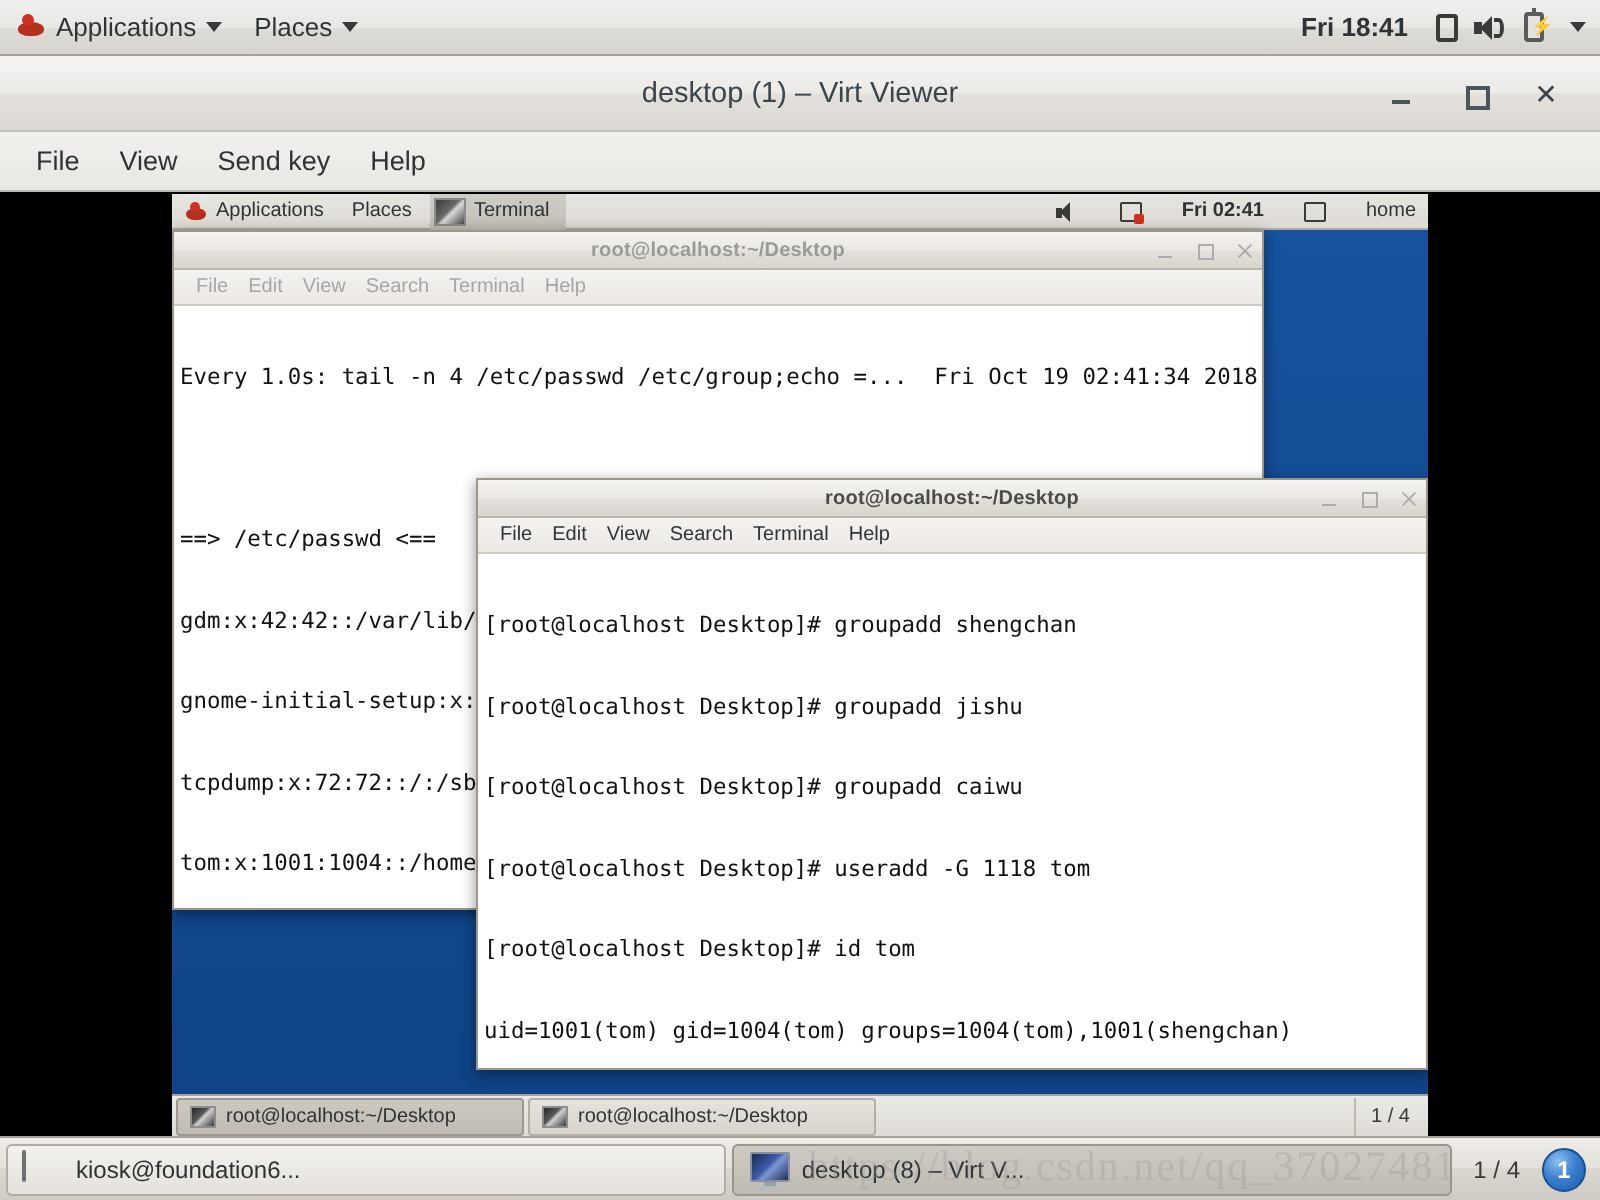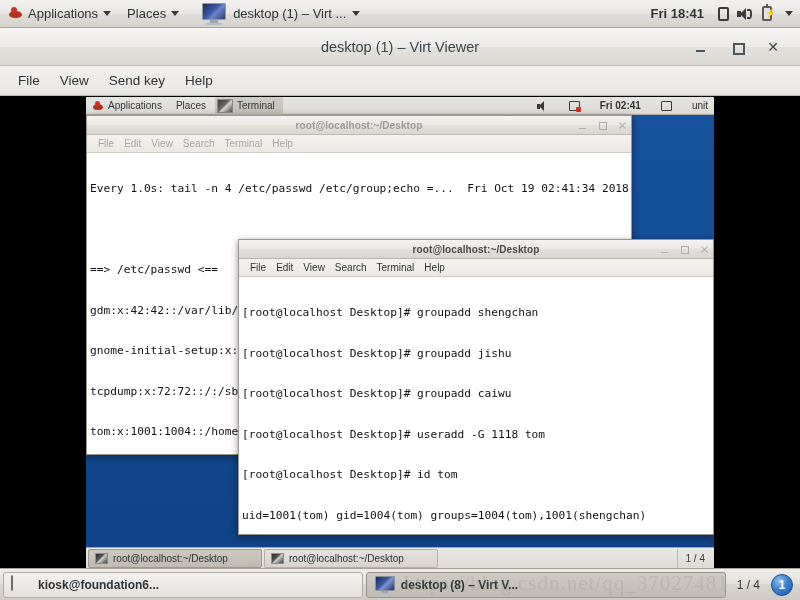--- a/index.html
+++ b/index.html
@@ -287,21 +287,21 @@
     position: absolute; left: 0; bottom: 0; width: 800px; height: 32px;
     background: linear-gradient(to bottom, #efedea 0%, #e3e0db 48%, #dad6d0 49%, #cfcbc4 100%);
     border-top: 1px solid #a8a29b;
     display: flex; align-items: center; padding: 0 3px; gap: 3px;
   }
   .h-task {
     display: flex; align-items: center; gap: 7px;
     height: 26px; flex: 1 1 0; min-width: 0; padding: 0 7px;
     border: 1px solid #b2aca4; border-radius: 3px;
     background: linear-gradient(to bottom, #f3f1ee 0%, #e4e1dc 100%);
-    font-size: 12px; color: #2e3436; white-space: nowrap; overflow: hidden; font-weight: bold;
+    font-size: 12px; color: #2e3436; white-space: nowrap; overflow: hidden;
   }
   .h-task.active {
     background: linear-gradient(to bottom, #cfcbc4 0%, #bfbab2 100%);
     border-color: #9a948b;
   }
   .h-task .hlab { overflow: hidden; text-overflow: ellipsis; }
   .h-ico { width: 20px; height: 18px; flex: 0 0 auto; position: relative; }
   .hi-term {
     width: 20px; height: 17px; border: 1px solid #6e6e6e; border-radius: 2px;
     background: linear-gradient(135deg, #1d1d1d 0%, #4a4a4a 38%, #cdcdcd 50%, #2a2a2a 62%, #161616 100%);
@@ -369,29 +369,20 @@
 <div id="root">
 
   <div class="host-panel">
     <div class="pitem">
       <span class="redhat-glyph"></span>
       <span>Applications</span>
       <span class="caret-dn"></span>
     </div>
     <div class="pitem">
       <span>Places</span>
-      <span class="caret-dn"></span>
-    </div>
-    <div class="host-win-btn">
-      <span class="mini-monitor">
-        <span class="scr"></span>
-          <span class="stand"></span>
-          <span class="base"></span>
-      </span>
-      <span>desktop (1) – Virt ...</span>
       <span class="caret-dn"></span>
     </div>
     <div class="host-spacer"></div>
     <div class="host-clock">Fri 18:41</div>
     <div class="sys-ico">
         <span class="ico-display"></span>
       </div>
     <div class="sys-ico">
         <span class="ico-speaker">
           <i></i>
@@ -439,21 +430,21 @@
           <div class="g-winbtn">
             <span class="g-thumb"></span>
             <span>Terminal</span>
           </div>
           <div class="g-spacer"></div>
           <div class="g-tray">
             <span class="g-tray-ico g-spk"></span>
             <span class="g-net"></span>
             <span class="g-clock">Fri 02:41</span>
             <span class="g-user"></span>
-            <span>unit</span>
+            <span>home</span>
           </div>
         </div>
 
         <div class="term" id="term-back">
           <div class="term-title inactive">
             <span class="tt">root@localhost:~/Desktop</span>
             <span class="term-wbtns">
               <span class="twb twb-min"></span>
               <span class="twb twb-max"></span>
               <span class="twb twb-close"></span>

